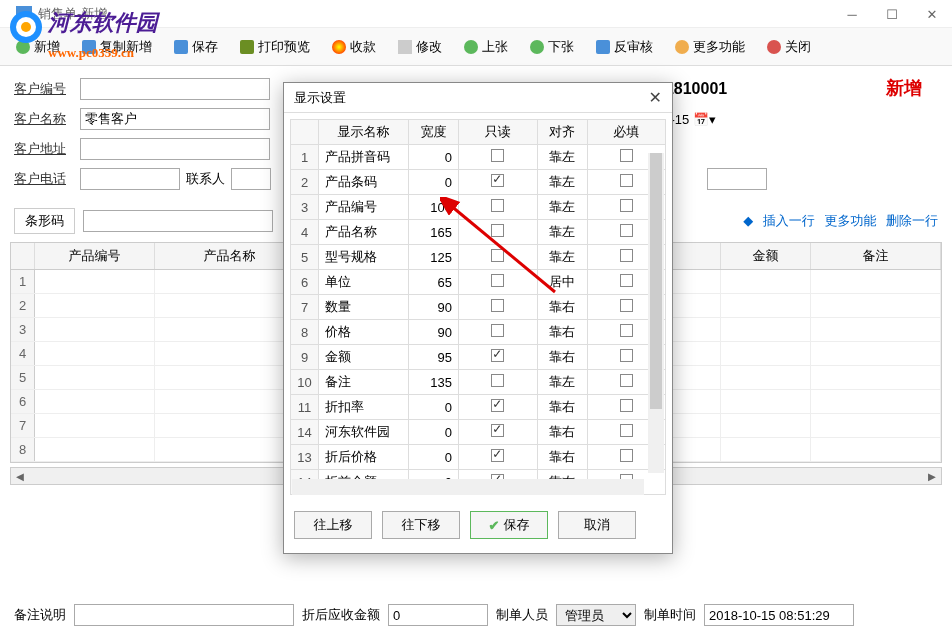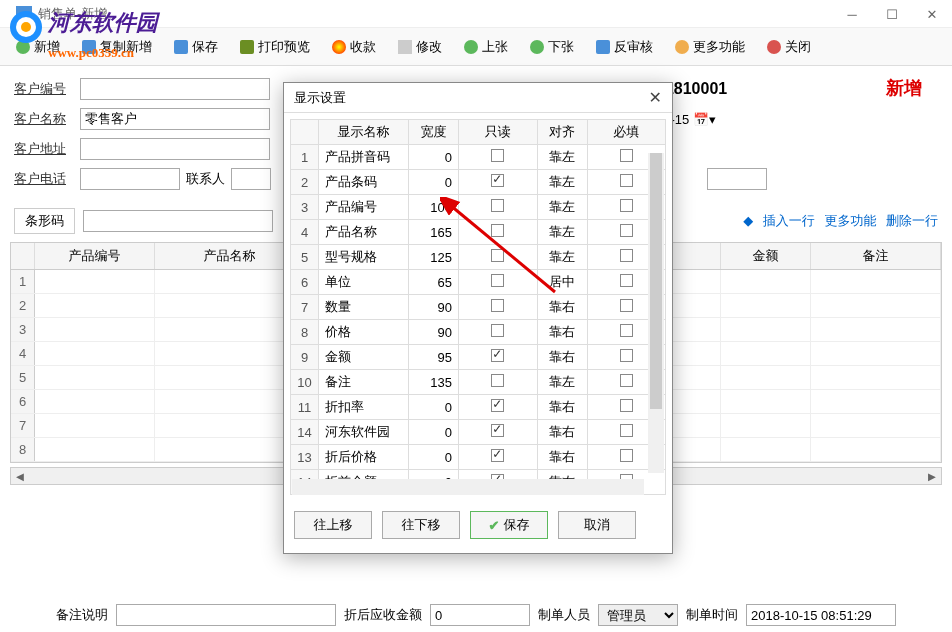--- a/index.html
+++ b/index.html
@@ -45,21 +45,21 @@
 .grid-head .gh { border-right: 1px solid #ddd; padding: 4px 6px; text-align: center; font-weight: normal; }
 .grid-body { }
 .grid-row { display: flex; height: 24px; border-bottom: 1px solid #eee; }
 .grid-row .gc { border-right: 1px solid #eee; }
 .row-num { width: 24px; background: #f5f5f5; text-align: center; line-height: 24px; color: #666; border-right:1px solid #ccc; }
 
 .hscroll { height: 18px; background: #f0f0f0; margin: 4px 10px; border: 1px solid #ccc; display:flex; align-items:center; }
 .hscroll .htrack { flex:1; }
 .hscroll .harrow { width:18px; text-align:center; color:#666; }
 
-.footer { position: absolute; bottom: 6px; left: 0; right: 0; padding: 0 14px; display: flex; align-items: center; gap: 8px; justify-content: center; }
+.footer { position: absolute; bottom: 6px; left: 0; right: 0; padding: 0 14px; display: flex; align-items: center; gap: 8px; }
 .footer input, .footer select { border: 1px solid #aaa; height: 22px; padding: 0 4px; }
 
 
 .dialog { position: absolute; top: 82px; left: 283px; width: 390px; background: #fff; border: 1px solid #888; box-shadow: 0 4px 20px rgba(0,0,0,0.3); z-index: 50; }
 .dlg-title { height: 30px; display: flex; align-items: center; padding: 0 10px; border-bottom: 1px solid #ddd; }
 .dlg-close { margin-left: auto; cursor: pointer; font-size: 16px; color: #444; }
 .dlg-grid { height: 390px; overflow: hidden; position: relative; padding: 6px; }
 .dlg-table { width: 100%; border-collapse: collapse; }
 .dlg-table th, .dlg-table td { border: 1px solid #ddd; padding: 3px 6px; text-align: center; font-weight: normal; height: 25px; }
 .dlg-table th { background: #f7f7f7; }

